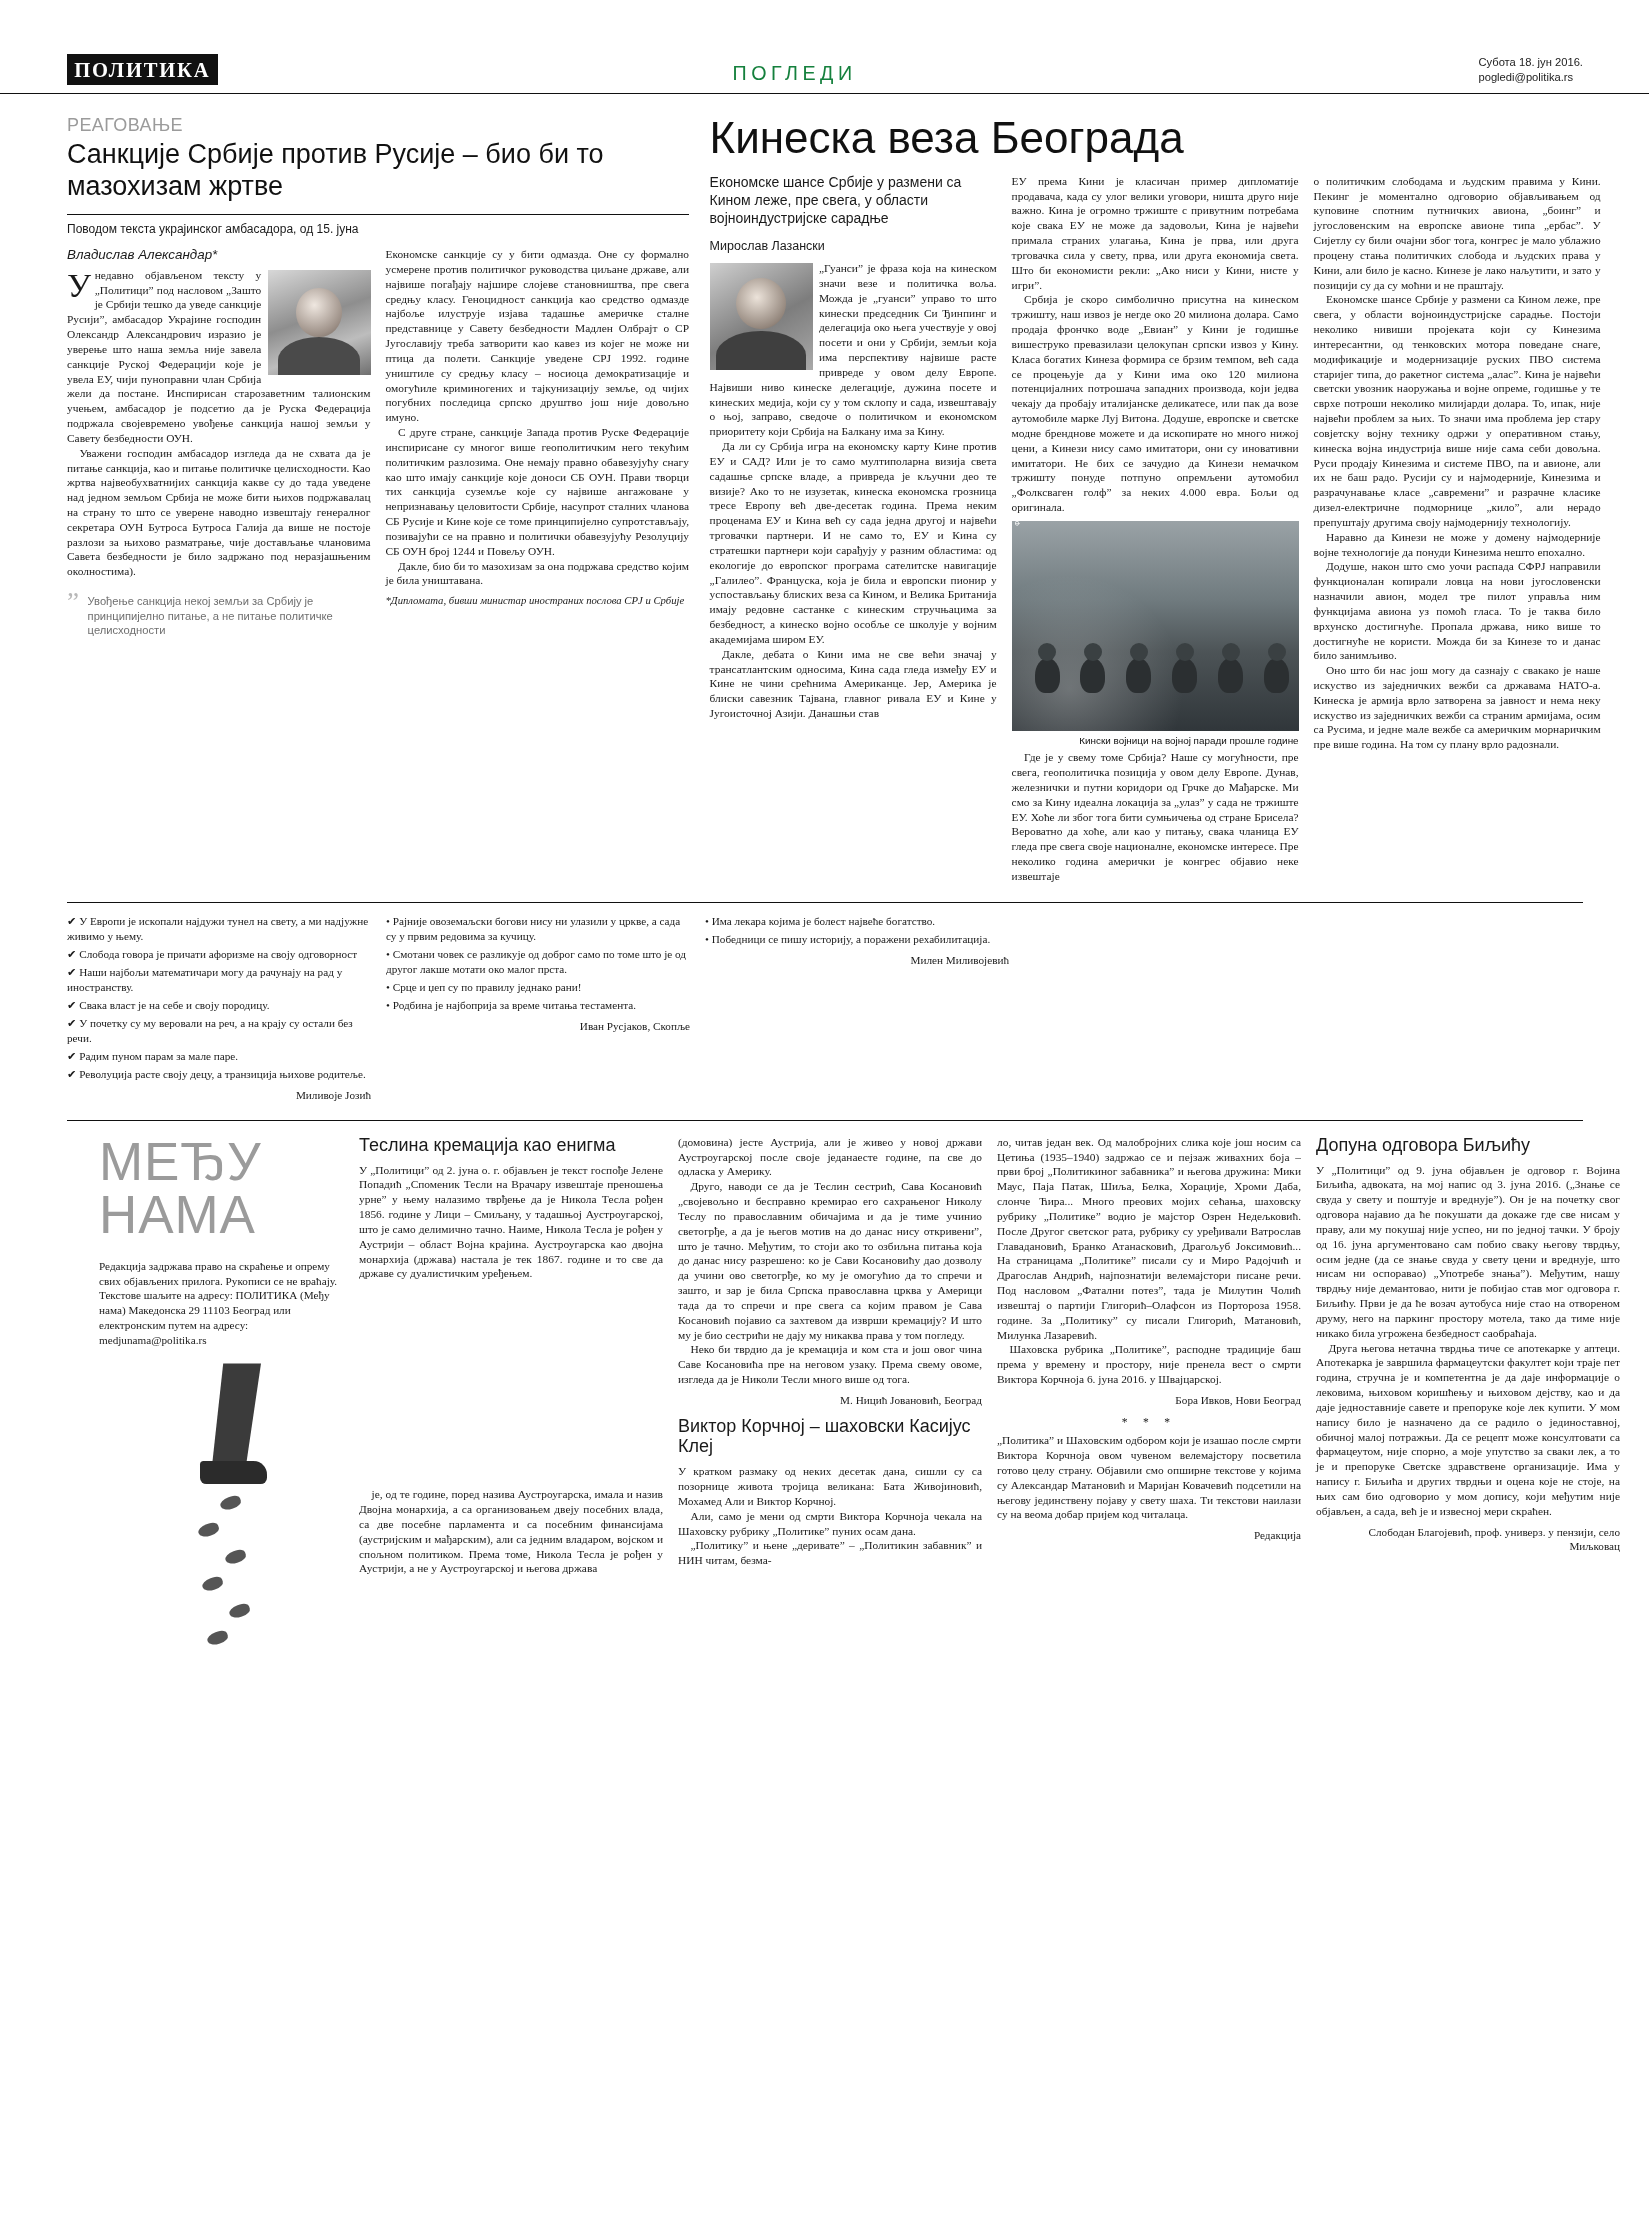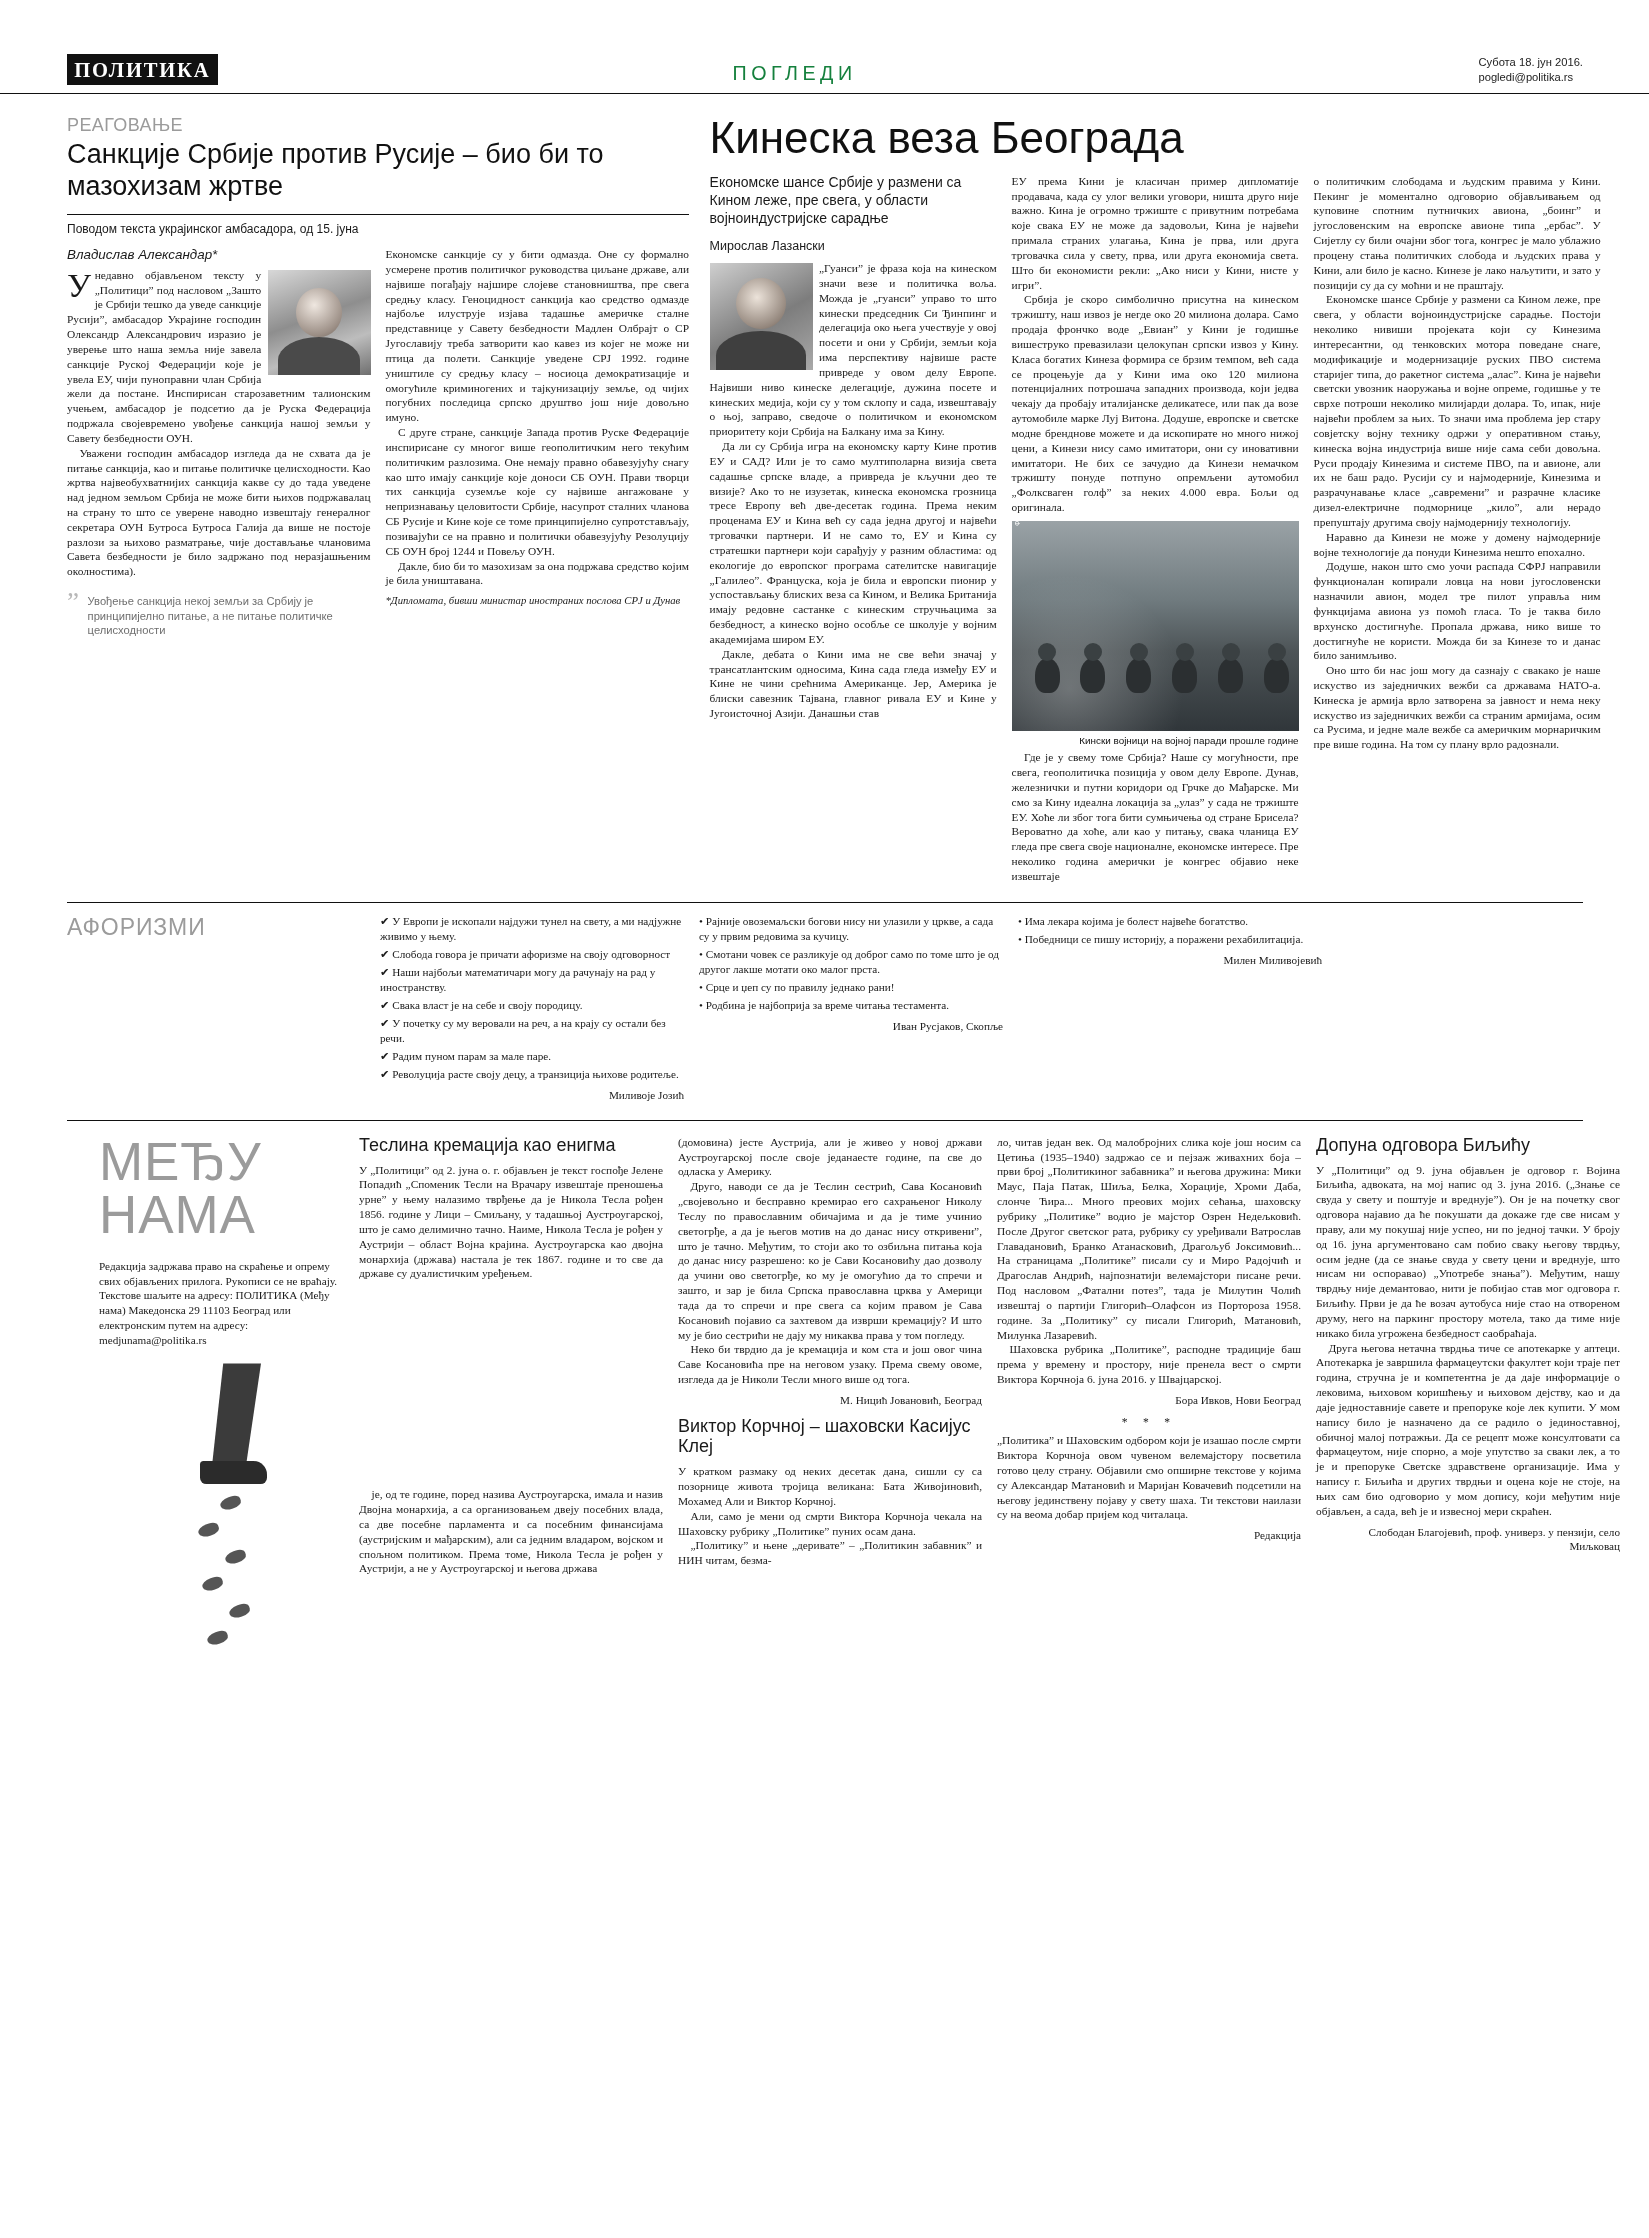--- a/index.html
+++ b/index.html
@@ -332,21 +332,21 @@
               <span>Увођење санкција некој земљи за Србију је принципијелно питање, а не питање политичке целисходности</span>
             </div>
           </div>
 
           <div class="sub-col">
             <div class="txt">
               <p class="noind">Економске санкције су у бити одмазда. Оне су формално усмерене против политичког руководства циљане државе, али највише погађају најшире слојеве становништва, пре свега средњу класу. Геноцидност санкција као средство одмазде најбоље илуструје изјава тадашње америчке сталне представнице у Савету безбедности Мадлен Олбрајт о СР Југославију треба затворити као кавез из којег не може ни птица да полети. Санкције уведене СРЈ 1992. године уништиле су средњу класу – носиоца демократизације и омогућиле криминогених и тајкунизацију земље, од чијих погубних последица српско друштво још није довољно имуно.</p>
               <p>С друге стране, санкције Запада против Руске Федерације инспирисане су многог више геополитичким него текућим политичким разлозима. Оне немају правно обавезујућу снагу као што имају санкције које доноси СБ ОУН. Прави творци тих санкција суземље које су највише ангажоване у непризнавању целовитости Србије, насупрот сталних чланова СБ Русије и Кине које се томе принципијелно супротстављају, позивајући се на правно и политички обавезујућу Резолуцију СБ ОУН број 1244 и Повељу ОУН.</p>
               <p>Дакле, био би то мазохизам за она подржава средство којим је била уништавана.</p>
             </div>
-            <div class="sig-italic">*Дипломата, бивши министар иностраних послова СРЈ и Дунав</div>
+            <div class="sig-italic">*Дипломата, бивши министар иностраних послова СРЈ и Србије</div>
           </div>
         </div>
       </div>
 
       <div class="feature">
         <h1 class="feature-head">Кинеска веза Београда</h1>
         <div class="feat-cols">
 
           <div class="fcol">
             <div class="standfirst">Економске шансе Србије у размени са Кином леже, пре свега, у области војноиндустријске сарадње</div>
@@ -390,21 +390,20 @@
               <p>Оно што би нас још могу да сазнају с свакако је наше искуство из заједничких вежби са државама НАТО-а. Кинеска је армија врло затворена за јавност и нема неку искуство из заједничких вежби са страним армијама, осим са Русима, и једне мале вежбе са америчким морнаричким пре више година. На том су плану врло радознали.</p>
             </div>
           </div>
 
         </div>
       </div>
     </div>
 
     <div class="band-rule"></div>
     <div class="aph-wrap">
-      <div class="aph-title">АФОРИЗМИ</div>
       <div class="aph-cols">
         <div class="aph-col">
           <div class="item">✔ <span>У Европи је ископали најдужи тунел на свету, а ми надјужне живимо у њему.</span></div>
           <div class="item">✔ <span>Слобода говора је причати афоризме на своју одговорност</span></div>
           <div class="item">✔ <span>Наши најбољи математичари могу да рачунају на рад у иностранству.</span></div>
           <div class="item">✔ <span>Свака власт је на себе и своју породицу.</span></div>
           <div class="item">✔ <span>У почетку су му веровали на реч, а на крају су остали без речи.</span></div>
           <div class="item">✔ <span>Радим пуном парам за мале паре.</span></div>
           <div class="item">✔ <span>Револуција расте своју децу, а транзиција њихове родитеље.</span></div>
           <div class="aph-sig">Миливоје Јозић</div>

